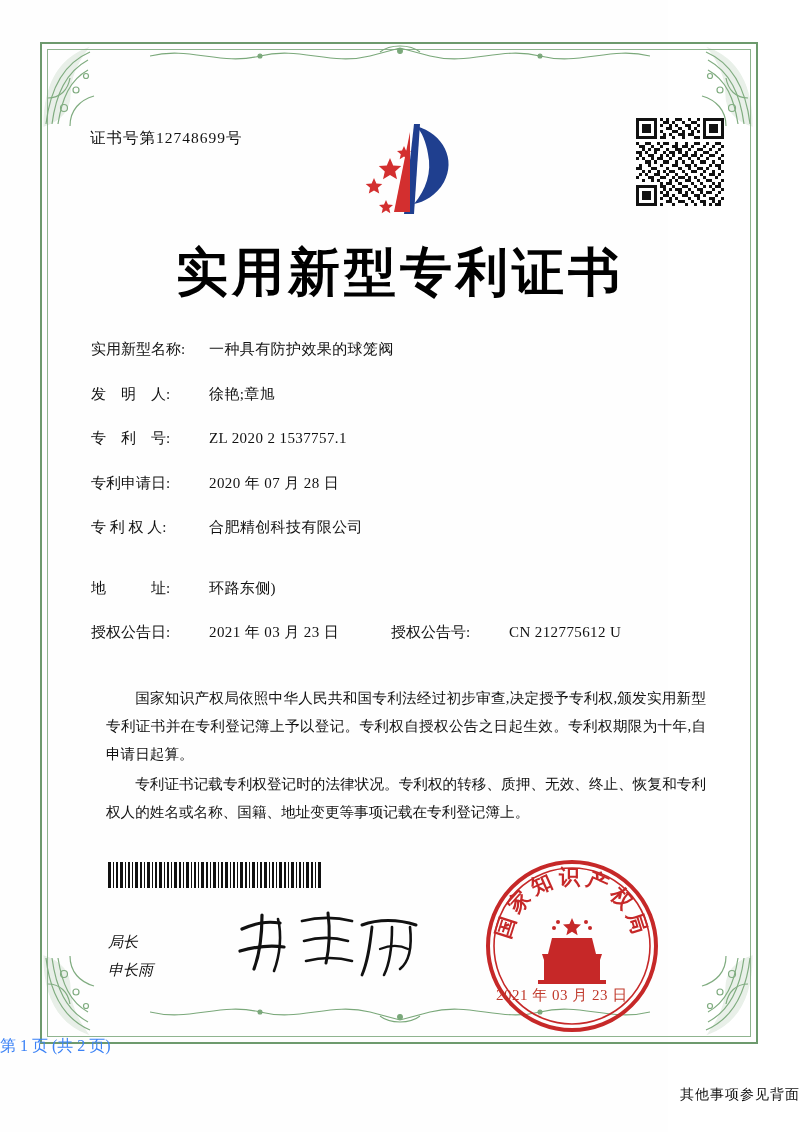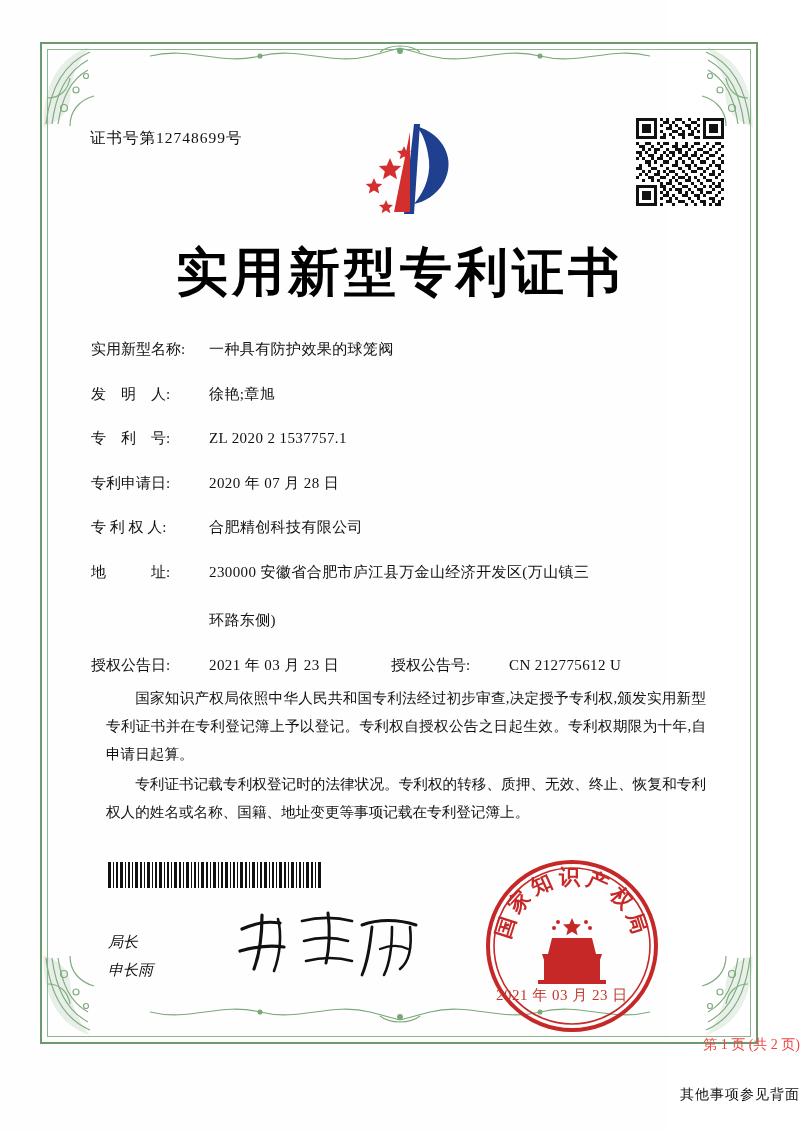--- a/index.html
+++ b/index.html
@@ -118,21 +118,21 @@
     flex: 0 0 118px;
     white-space: nowrap;
     letter-spacing: 0px;
   }
   .fvalue {
     flex: 1;
     letter-spacing: .4px;
   }
   .fvalue .cont {
     display: block;
-    margin-top: 26px;
+    margin-top: 16px;
   }
 
   .frow.pub .flabel { width: 118px; flex: 0 0 118px; }
   .pub-val1 { width: 200px; }
   .pub-label2 { width: 118px; flex: 0 0 118px; }
 
   
   .body-text {
     position: absolute;
     left: 106px; top: 660px;
@@ -184,23 +184,23 @@
     color: #c0392b;
     letter-spacing: .5px;
     font-family: "Liberation Serif", "DejaVu Serif", serif;
   }
 
   
   .page-num {
     position: absolute;
     left: 0; top: 1036px;
     width: 800px;
-    text-align: right;
-    font-size: 14px;
-    color: #ef4444;
+    text-align: left;
+    font-size: 16px;
+    color: #3b82f6;
   }
   .footnote {
     position: absolute;
     left: 0; top: 1086px;
     width: 800px;
     text-align: right;
     font-size: 14px;
     color: #111;
     letter-spacing: 1px;
   }
@@ -552,21 +552,20 @@
     </div>
 
     <div class="frow">
       <div class="flabel">专 利 权 人:</div>
       <div class="fvalue">合肥精创科技有限公司</div>
     </div>
 
     <div class="frow">
       <div class="flabel">地　　　址:</div>
       <div class="fvalue">
-        <span>230000 安徽省合肥市庐江县万金山经济开发区(万山镇三</span>
         <span class="cont">环路东侧)</span>
       </div>
     </div>
 
     <div class="frow pub">
       <div class="flabel">授权公告日:</div>
       <div class="fvalue pub-val1">2021 年 03 月 23 日</div>
       <div class="pub-label2">授权公告号:</div>
       <div class="fvalue">CN 212775612 U</div>
     </div>

